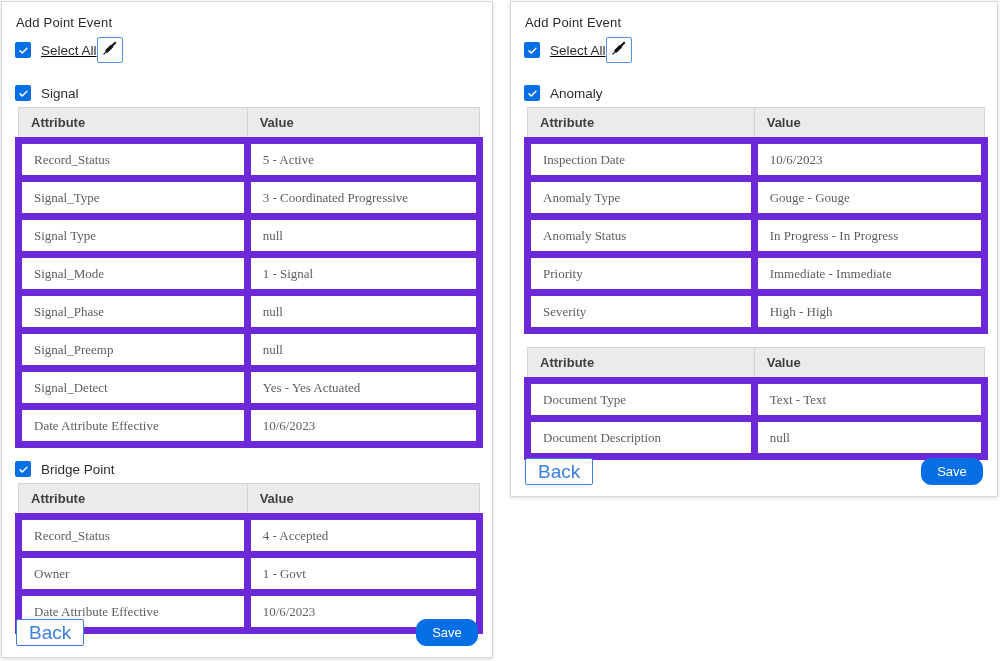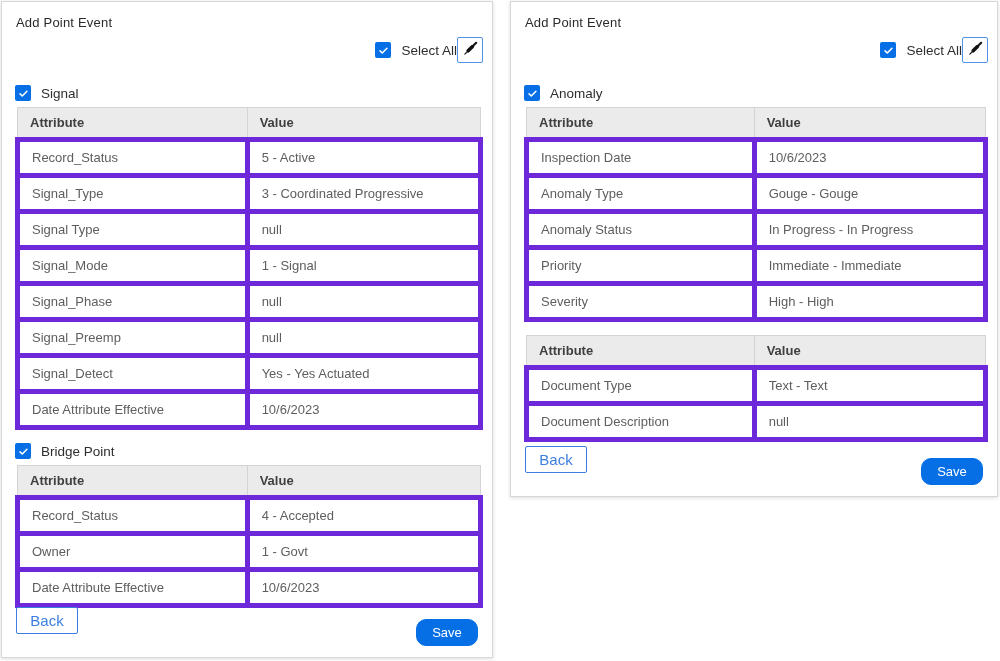--- a/index.html
+++ b/index.html
@@ -14,22 +14,22 @@
     box-sizing:border-box;
     padding:13px 9px 0 13px;
   }
   .panel-left{left:1px;top:1px;width:492px;height:657px;}
   .panel-right{left:510px;top:1px;width:488px;height:496px;}
 
   .title{
     margin:0 0 12px 1px;font-size:13px;font-weight:400;color:#2b2b2b;letter-spacing:.2px;
   }
   .select-all-row{
-    display:flex;justify-content:flex-end;align-items:flex-start;
-    margin-bottom:17px;min-height:26px;
+    display:flex;justify-content:flex-start;align-items:flex-start;
+    margin-bottom:17px;min-height:26px;text-decoration:underline;
   }
   .cb-row{display:flex;align-items:center;gap:10px;cursor:pointer;}
   .cb{
     width:16px;height:16px;border-radius:2px;background:var(--accent,#076fe5);
     display:inline-flex;align-items:center;justify-content:center;flex:0 0 auto;
   }
   .cb svg{display:block;}
   .cb-label{font-size:13.5px;color:#2e2e2e;}
 
   .picker-btn{
@@ -45,29 +45,29 @@
   table.attr-table{
     width:100%;border-collapse:collapse;table-layout:fixed;
     font-size:13px;color:#5e5e5e;
     border:1px solid #d4d4d4;
   }
   table.attr-table th{
     background:#ebebeb;font-weight:700;color:#3f3f3f;text-align:left;
     height:29px;padding:0 0 0 12px;border:1px solid #d4d4d4;font-size:13px;
   }
   table.attr-table td{
-    height:31px;padding:0 0 0 12px;border:5px solid #6d28d9;background:#fff;
-    white-space:nowrap;overflow:hidden;
+    height:31px;padding:0 0 0 12px;border:7px solid #6d28d9;background:#fff;
+    white-space:nowrap;overflow:hidden;font-family:Liberation Serif, serif;
   }
   table.attr-table col.c-attr{width:49.6%;}
 
   .btn-back{
-    position:absolute;left:14px;bottom:23px;min-width:62px;height:27px;
+    position:absolute;left:14px;bottom:11px;min-width:62px;height:27px;
     background:#fff;border:1px solid #3c7ee0;color:#3c7ee0;border-radius:2px;
-    font-size:15px;font-family:inherit;cursor:pointer;padding:0 12px;
+    font-size:19px;font-family:inherit;cursor:pointer;padding:0 12px;
   }
   .btn-save{
     position:absolute;right:14px;bottom:11px;min-width:62px;height:27px;
     background:var(--accent,#076fe5);border:1px solid var(--accent,#076fe5);color:#fff;border-radius:10px;
     font-size:13px;font-family:inherit;cursor:pointer;padding:0 12px;
   }
 </style>
 </head>
 <body>
 

